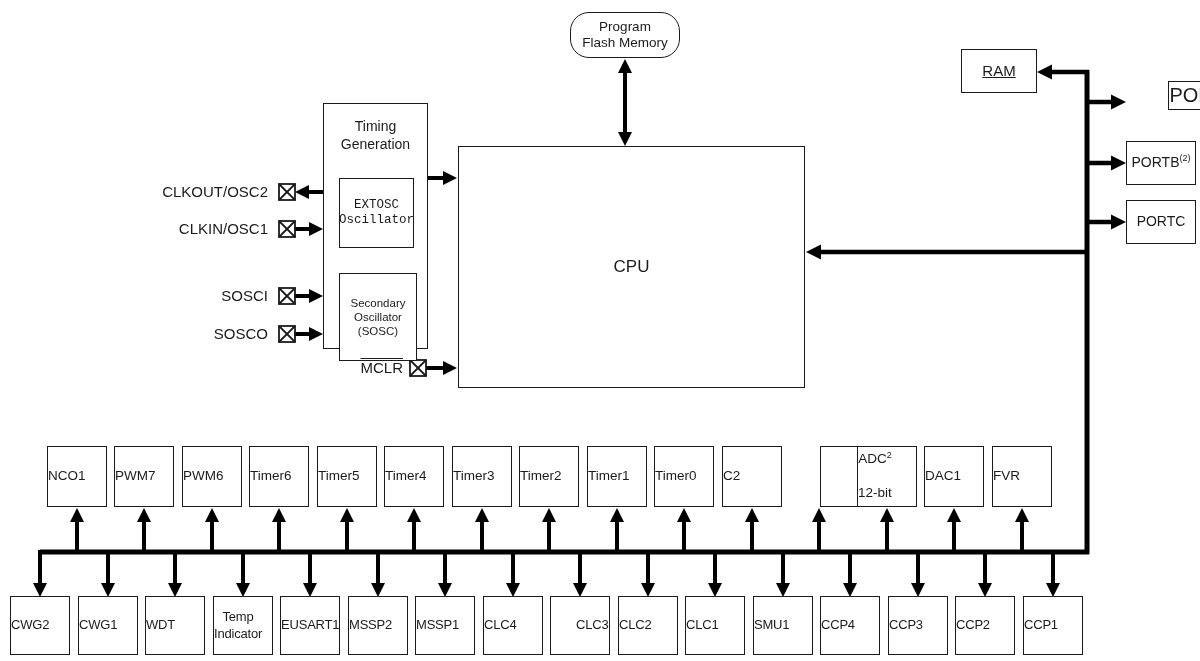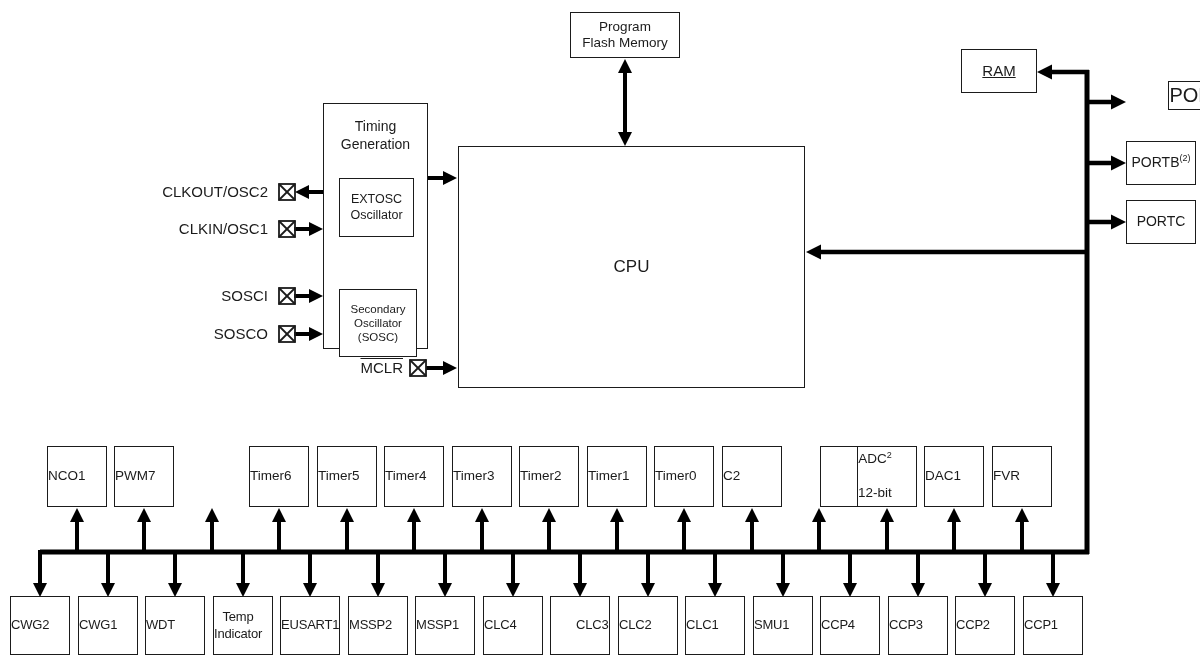--- a/index.html
+++ b/index.html
@@ -243,49 +243,50 @@
           <line x1="295" y1="326" x2="279" y2="342"></line>
         </g>
       <g>
           <rect x="410" y="360" width="16" height="16"></rect>
           <line x1="410" y1="360" x2="426" y2="376"></line>
           <line x1="426" y1="360" x2="410" y2="376"></line>
         </g>
     </g>
   </svg>
 
-  <div class="box" style="left:570px;top:12px;width:110px;height:46px;font-size:13.5px;">Program
+  <div class="box" style="left:570px;top:12px;width:110px;height:46px;font-size:13.5px;border-radius:19px;">Program
 Flash Memory</div>
   <div class="box" style="left:458px;top:146px;width:347px;height:242px;font-size:17px;">CPU</div>
 
   <div class="box" style="left:323px;top:103px;width:105px;height:246px;font-size:14px;">
     <div class="timing-title">Timing
 Generation</div>
   </div>
-  <div class="box inner" style="left:339px;top:178px;width:75px;height:59px;font-size:12.5px;">EXTOSC
+  <div class="box inner" style="left:339px;top:178px;width:75px;height:70px;font-size:12.5px;font-family:Liberation Mono, monospace;">EXTOSC
 Oscillator</div>
-  <div class="box inner" style="left:339px;top:289px;width:78px;height:68px;font-size:11.5px;">Secondary
+  <div class="box inner" style="left:339px;top:273px;width:78px;height:88px;font-size:11.5px;">Secondary
 Oscillator
 (SOSC)</div>
 
   <div class="pinlabel" style="left:120px;top:184px;width:148px;">CLKOUT/OSC2</div>
   <div class="pinlabel" style="left:120px;top:221px;width:148px;">CLKIN/OSC1</div>
   <div class="pinlabel" style="left:120px;top:288px;width:148px;">SOSCI</div>
   <div class="pinlabel" style="left:120px;top:326px;width:148px;">SOSCO</div>
   <div class="pinlabel overline" style="left:330px;top:360px;width:73px;">MCLR</div>
 
   <div class="box" style="left:961px;top:49px;width:76px;height:44px;font-size:15px;text-decoration:underline;">RAM</div>
   <div class="box" style="left:1168px;top:81px;width:70px;height:29px;font-size:20px;">PORTA</div>
   <div class="box" style="left:1126px;top:141px;width:70px;height:44px;font-size:14px;">
     <div><span>PORTB</span><sup>(2)</sup></div>
   </div>
   <div class="box" style="left:1126px;top:200px;width:70px;height:44px;font-size:14px;">PORTC</div>
 
   <div class="pbox rowtop" style="left:47px;">NCO1</div>
   <div class="pbox rowtop" style="left:114px;">PWM7</div>
+  <div class="pbox rowtop" style="left:182px;">PWM6</div>
   <div class="pbox rowtop" style="left:249px;">Timer6</div>
   <div class="pbox rowtop" style="left:317px;">Timer5</div>
   <div class="pbox rowtop" style="left:384px;">Timer4</div>
   <div class="pbox rowtop" style="left:452px;">Timer3</div>
   <div class="pbox rowtop" style="left:519px;">Timer2</div>
   <div class="pbox rowtop" style="left:587px;">Timer1</div>
   <div class="pbox rowtop" style="left:654px;">Timer0</div>
   <div class="pbox rowtop" style="left:722px;">C2</div>
   <div class="pbox rowtop" style="left:820px;padding-left:40px;">C1</div>
   <div class="pbox rowtop" style="left:857px;">

